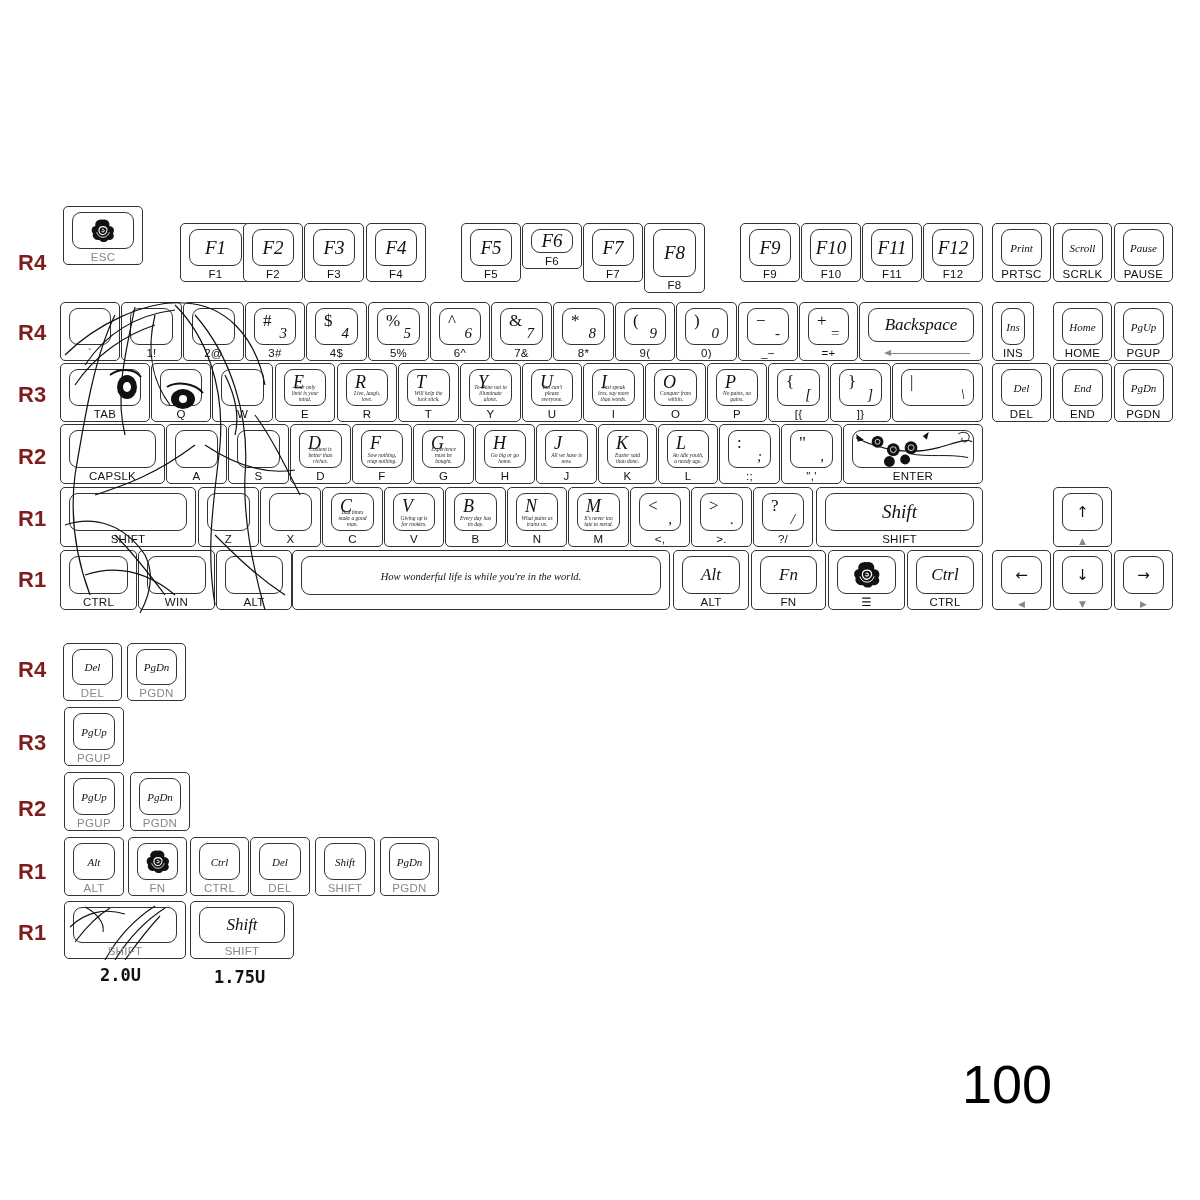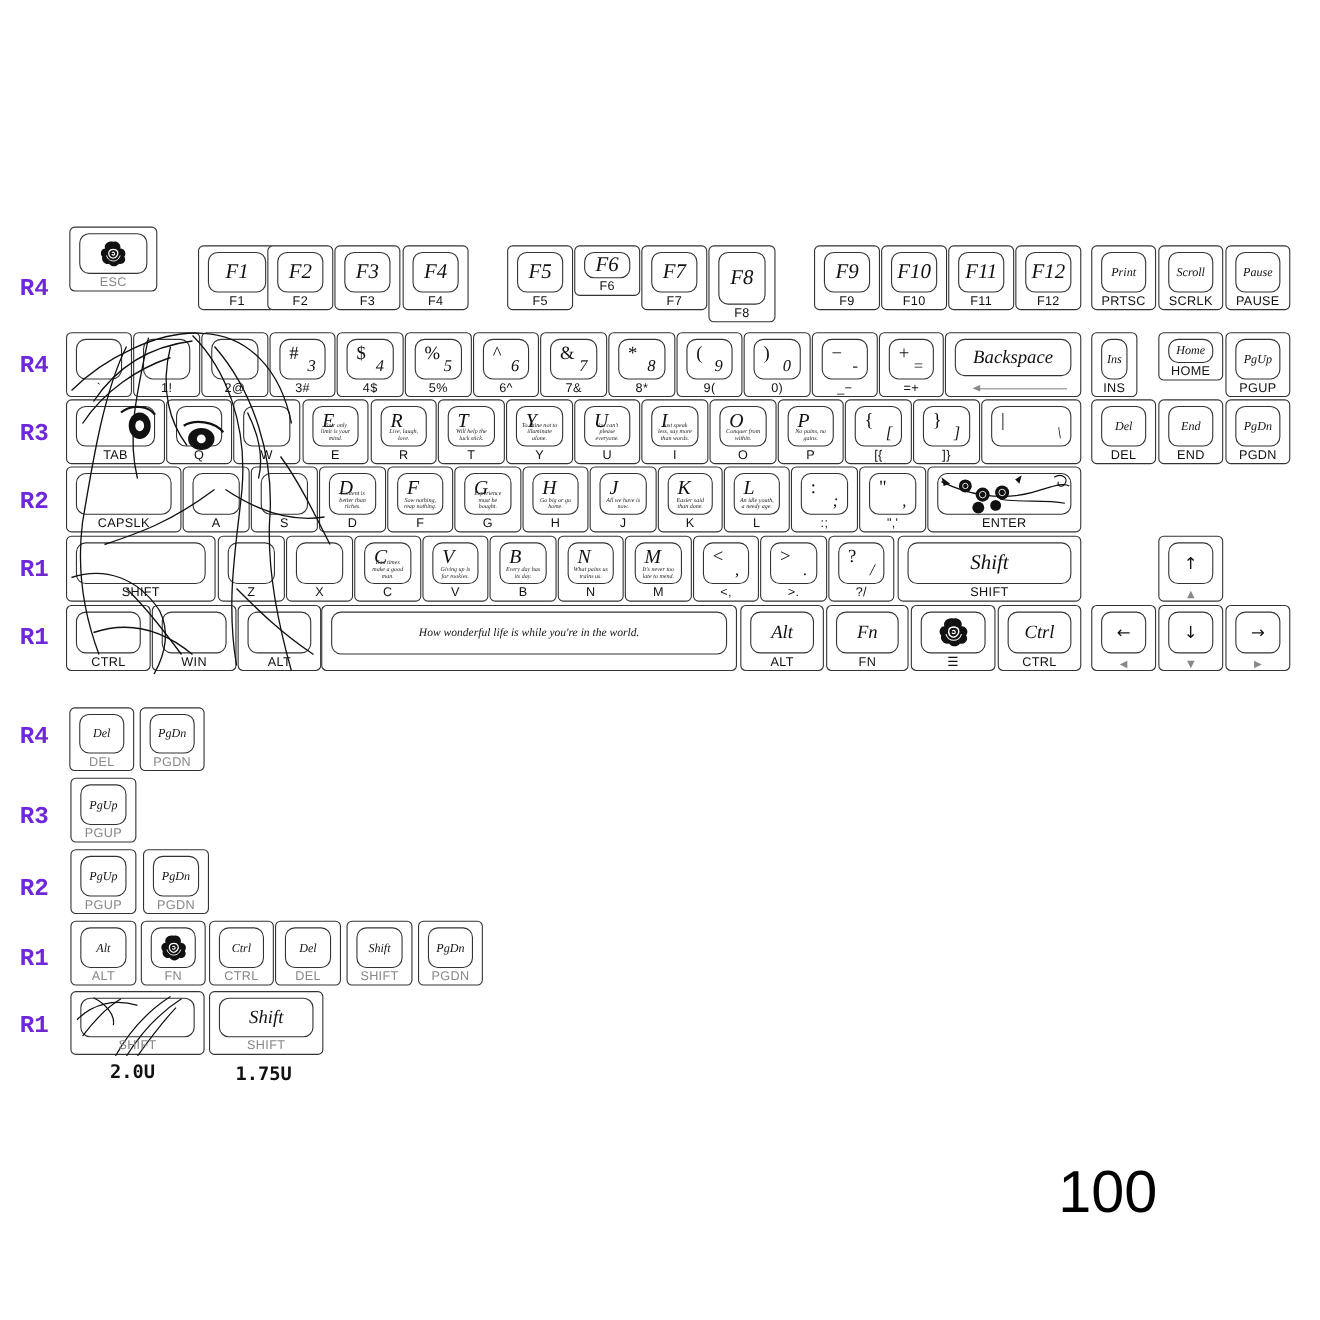--- a/index.html
+++ b/index.html
@@ -1,17 +1,17 @@
 <!DOCTYPE html>
 <html><head>
 <meta charset="utf-8">
 <style>
   html,body{margin:0;padding:0;background:#fff;}
   body{width:1200px;height:1200px;position:relative;overflow:hidden;font-family:"Liberation Sans",sans-serif;color:#111;}
-  .row-label{position:absolute;left:18px;font-family:Liberation Mono, monospace;font-weight:bold;font-size:22px;color:#6d28d9;}
+  .row-label{position:absolute;left:18px;font-family:Liberation Sans, sans-serif;font-weight:bold;font-size:22px;color:#7f1d1d;}
   .key{position:absolute;box-sizing:border-box;border:1.3px solid #333;border-radius:5px;background:#fff;}
   .key .cap{position:absolute;left:8px;right:8px;top:5px;bottom:15px;border:1.3px solid #333;border-radius:9px;background:#fff;}
   .key .legend{position:absolute;left:0;right:0;bottom:1px;text-align:center;font-family:"Liberation Sans",sans-serif;font-size:11.5px;letter-spacing:0.3px;color:#111;line-height:12px;}
   .key .legend.grey{color:#888;}
   .key .script{position:absolute;left:0;right:0;top:50%;transform:translateY(-50%);text-align:center;font-family:"Liberation Serif",serif;font-style:italic;font-size:15px;color:#111;}
   .key .script.big{font-size:19px;}
   .key .script.small{font-size:11px;}
   .key .sym-top{position:absolute;left:8px;top:2px;font-family:"Liberation Serif",serif;font-size:17px;}
   .key .sym-bot{position:absolute;right:8px;bottom:2px;font-family:"Liberation Serif",serif;font-style:italic;font-size:15px;}
   .key .letter{position:absolute;left:8px;top:2px;font-family:"Liberation Serif",serif;font-style:italic;font-size:18px;}
@@ -254,21 +254,21 @@
     </div>
   <div class="bs-arrow"></div>
 </div>
 
 <div class="key" style="left:992px;top:302px;width:42px;height:59px">
     <div class="cap">
       <div class="script small">Ins</div>
     </div>
     <div class="legend">INS</div>
   </div>
-<div class="key" style="left:1053px;top:302px;width:59px;height:44px">
+<div class="key" style="left:1053px;top:302px;width:59px;height:59px">
     <div class="cap">
       <div class="script small">Home</div>
     </div>
     <div class="legend">HOME</div>
   </div>
 <div class="key" style="left:1114px;top:302px;width:59px;height:59px">
     <div class="cap">
       <div class="script small">PgUp</div>
     </div>
     <div class="legend">PGUP</div>

